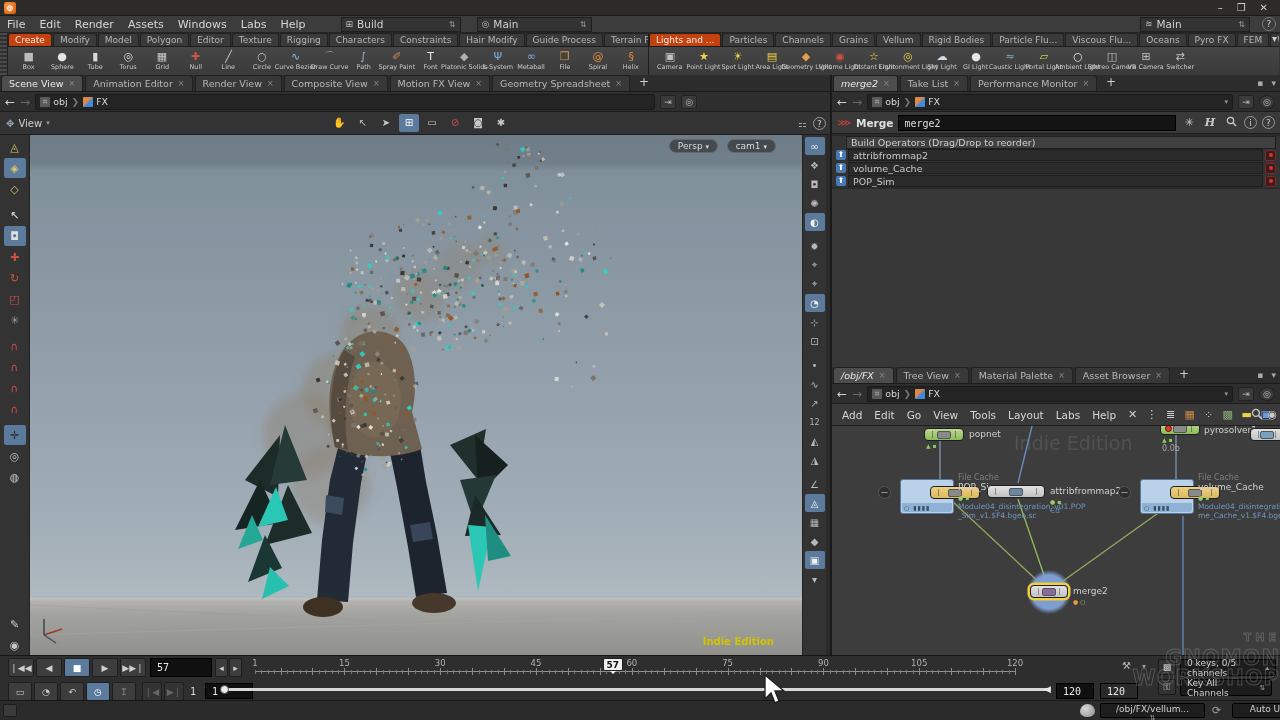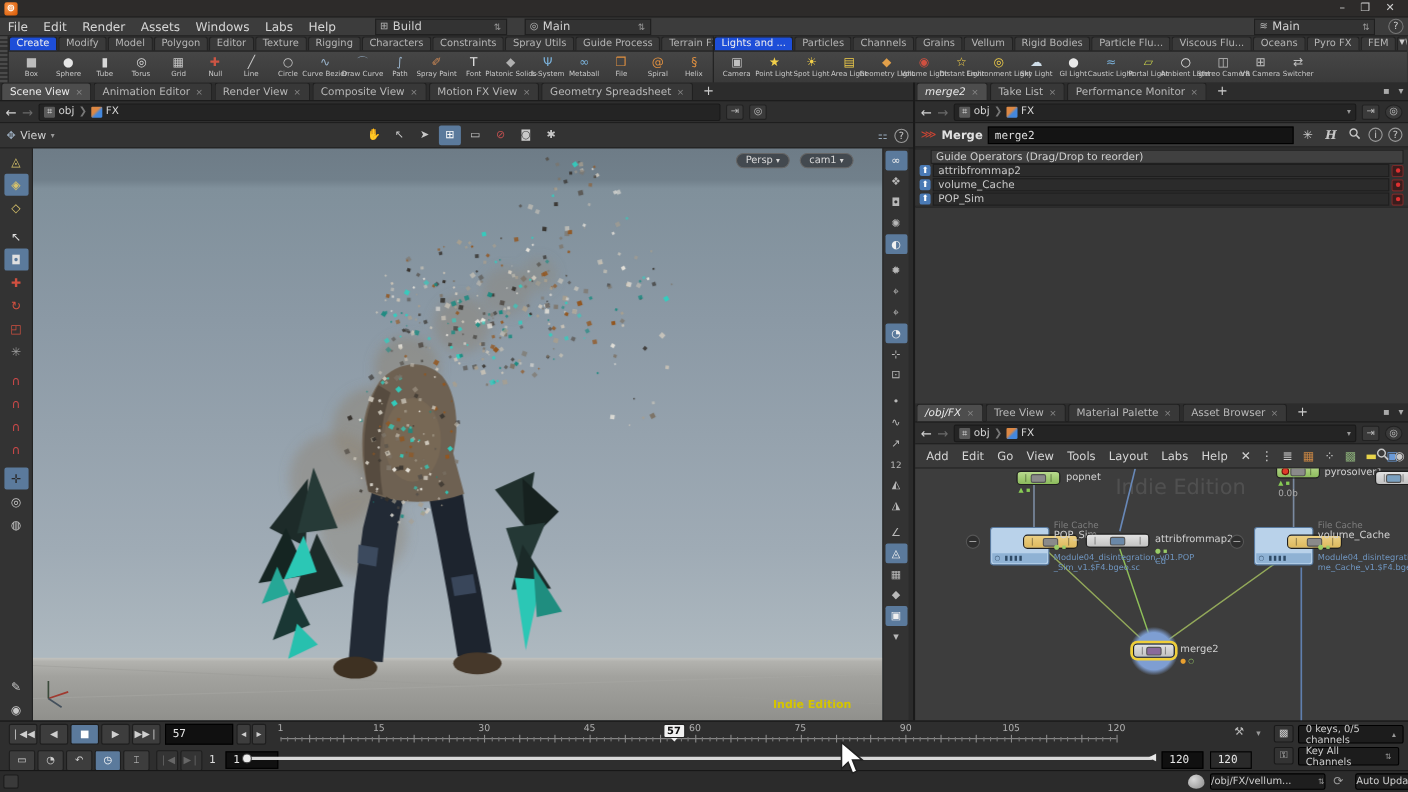--- a/index.html
+++ b/index.html
@@ -33,21 +33,21 @@
 
   
   #shelf { position:absolute; left:0; top:33px; width:1280px; height:42px; background:#343434; display:flex; }
   .shelf-grip { width:8px; height:100%; background:repeating-linear-gradient(180deg,#4a4a4a 0 2px,#303030 2px 4px); border-right:1px solid #222; }
   .shelf-set { position:relative; }
   #shelf-set-left { width:640px; }
   #shelf-set-right { width:631px; border-left:1px solid #1e1e1e; }
   .shelf-tabs { display:flex; height:14px; background:#2f2f2f; border-bottom:1px solid #1c1c1c; overflow:hidden; align-items:flex-end; }
   .shelf-tab { padding:1px 6px; font-size:9px; color:#b5b5b5; background:#3a3a3a; border:1px solid #222;
     border-bottom:none; border-radius:3px 3px 0 0; margin-right:1px; white-space:nowrap; }
-  .shelf-tab.active { background:#1d4ed8; color:#eeeeee; }
+  .shelf-tab.active { background:#c2410c; color:#eeeeee; }
   .shelf-tools { display:flex; height:28px; background:linear-gradient(#464646,#3a3a3a); align-items:center; padding-left:4px; overflow:hidden; }
   .tool { width:34px; display:flex; flex-direction:column; align-items:center; justify-content:center; gap:0px; }
   .tool .tglyph { font-size:11px; line-height:12px; }
   .tool .tlabel { font-size:7px; color:#c8c8c8; white-space:nowrap; transform:scale(.92); }
   .shelf-end { position:absolute; right:2px; top:0; font-size:10px; color:#ccc; display:flex; gap:6px; }
 
   
   .panetabs { height:17px; background:#2c2c2c; display:flex; align-items:flex-end; border-bottom:1px solid #1b1b1b; position:relative; }
   .ptab { display:flex; align-items:center; gap:5px; padding:2px 7px; margin:0 1px; font-size:9.5px; color:#b8b8b8;
     background:#383838; border:1px solid #202020; border-bottom:none; border-radius:3px 3px 0 0; white-space:nowrap; }
@@ -168,21 +168,21 @@
   .keybox { position:absolute; background:#1c1c1c; border:1px solid #000; border-radius:2px; color:#cfcfcf; font-size:9px; padding:0 6px; display:flex; align-items:center; justify-content:space-between; }
   .key-mini { position:absolute; width:18px; height:16px; background:#333; border:1px solid #1a1a1a; border-radius:2px; text-align:center; line-height:15px; font-size:9px; }
 
   
   #statusbar { position:absolute; left:0; top:700px; width:1280px; height:20px; background:#2b2b2b; border-top:1px solid #171717; }
   #cook-icon { position:absolute; left:1080px; top:3px; width:15px; height:13px; background:radial-gradient(circle at 35% 35%,#d8d8d8,#8a8a8a); border-radius:50% 50% 50% 50%/60% 60% 40% 40%; }
   #context-combo { position:absolute; left:1100px; top:2px; width:105px; }
   #recook-icon { position:absolute; left:1212px; top:3px; color:#9a9a9a; font-size:11px; }
   #update-combo { position:absolute; left:1232px; top:2px; width:92px; }
   .status-combo { height:15px; background:#1e1e1e; border:1px solid #000; border-radius:2px; display:flex; align-items:center;
-    justify-content:space-between; padding:0 0; font-size:9px; color:#cfcfcf; }
+    justify-content:space-between; padding:0 12px; font-size:9px; color:#cfcfcf;flex-direction:column; }
   #status-left-icon { position:absolute; left:3px; top:3px; width:14px; height:13px; background:#3a3a3a; border:1px solid #1c1c1c; border-radius:2px; }
 
   
   #gnomon-wm { position:absolute; right:0px; top:628px; width:150px; text-align:right; z-index:60; pointer-events:none;
     font-weight:bold; color:transparent; -webkit-text-stroke:1px rgba(160,160,160,.35); line-height:20px; font-size:21px; letter-spacing:1px; }
   #gnomon-wm .small { font-size:11px; letter-spacing:4px; }
   #cursor { position:absolute; left:763px; top:674px; z-index:99; pointer-events:none; }
 </style>
 </head>
 <body>
@@ -232,21 +232,21 @@
       <div class="shelf-tabs" id="shelf-tabs-left">
           <span class="shelf-tab active">Create</span>
           <span class="shelf-tab">Modify</span>
           <span class="shelf-tab">Model</span>
           <span class="shelf-tab">Polygon</span>
           <span class="shelf-tab">Editor</span>
           <span class="shelf-tab">Texture</span>
           <span class="shelf-tab">Rigging</span>
           <span class="shelf-tab">Characters</span>
           <span class="shelf-tab">Constraints</span>
-          <span class="shelf-tab">Spray Utils</span>
+          <span class="shelf-tab">Hair Modify</span>
           <span class="shelf-tab">Guide Process</span>
           <span class="shelf-tab">Terrain FX</span>
         </div>
       <div class="shelf-tools" id="shelf-tools-left">
           <div class="tool">
             <span class="tglyph" style="color: rgb(188, 188, 188);">■</span>
             <span class="tlabel">Box</span>
           </div>
           <div class="tool">
             <span class="tglyph" style="color: rgb(230, 230, 230);">●</span>
@@ -1117,21 +1117,21 @@
           <svg width="11" height="11" viewBox="0 0 11 11">
               <circle cx="4.5" cy="4.5" r="3.2" fill="none" stroke="#c8c8c8" stroke-width="1.2"></circle>
               <line x1="7" y1="7" x2="10" y2="10" stroke="#c8c8c8" stroke-width="1.4"></line>
             </svg>
         </span>
         <span class="circ-icon">i</span>
         <span class="circ-icon">?</span>
       </div>
 
       <div id="param-list">
-        <div id="inputops-header">Guide Operators (Drag/Drop to reorder)</div>
+        <div id="inputops-header">Build Operators (Drag/Drop to reorder)</div>
         <div id="inputops-rows">
             <div class="inputop-row">
               <span class="op-up">⬆</span>
               <span class="op-label">attribfrommap2</span>
               <span class="op-del"></span>
             </div>
             <div class="inputop-row">
               <span class="op-up">⬆</span>
               <span class="op-label">volume_Cache</span>
               <span class="op-del"></span>
@@ -1477,17 +1477,22 @@
     <div class="status-combo" id="context-combo">
       <span>/obj/FX/vellum...</span>
         <span style="font-size:7px;color:#999">⇅</span>
       </div>
     <span id="recook-icon">⟳</span>
     <div class="status-combo" id="update-combo">
       <span>Auto Update</span>
       </div>
   </div>
 
+  <div id="gnomon-wm">
+    <div class="small">THE</div>
+    <div>GNOMON</div>
+    <div>WORKSHOP</div>
+  </div>
 
   <svg id="cursor" width="24" height="32" viewBox="0 0 24 32">
     <path d="M2,1 L2,25 L8,19 L12,29 L16,27 L12,17 L21,17 Z" fill="#ffffff" stroke="#222" stroke-width="1.4"></path>
   </svg>
 </div>
 
 </body></html>

